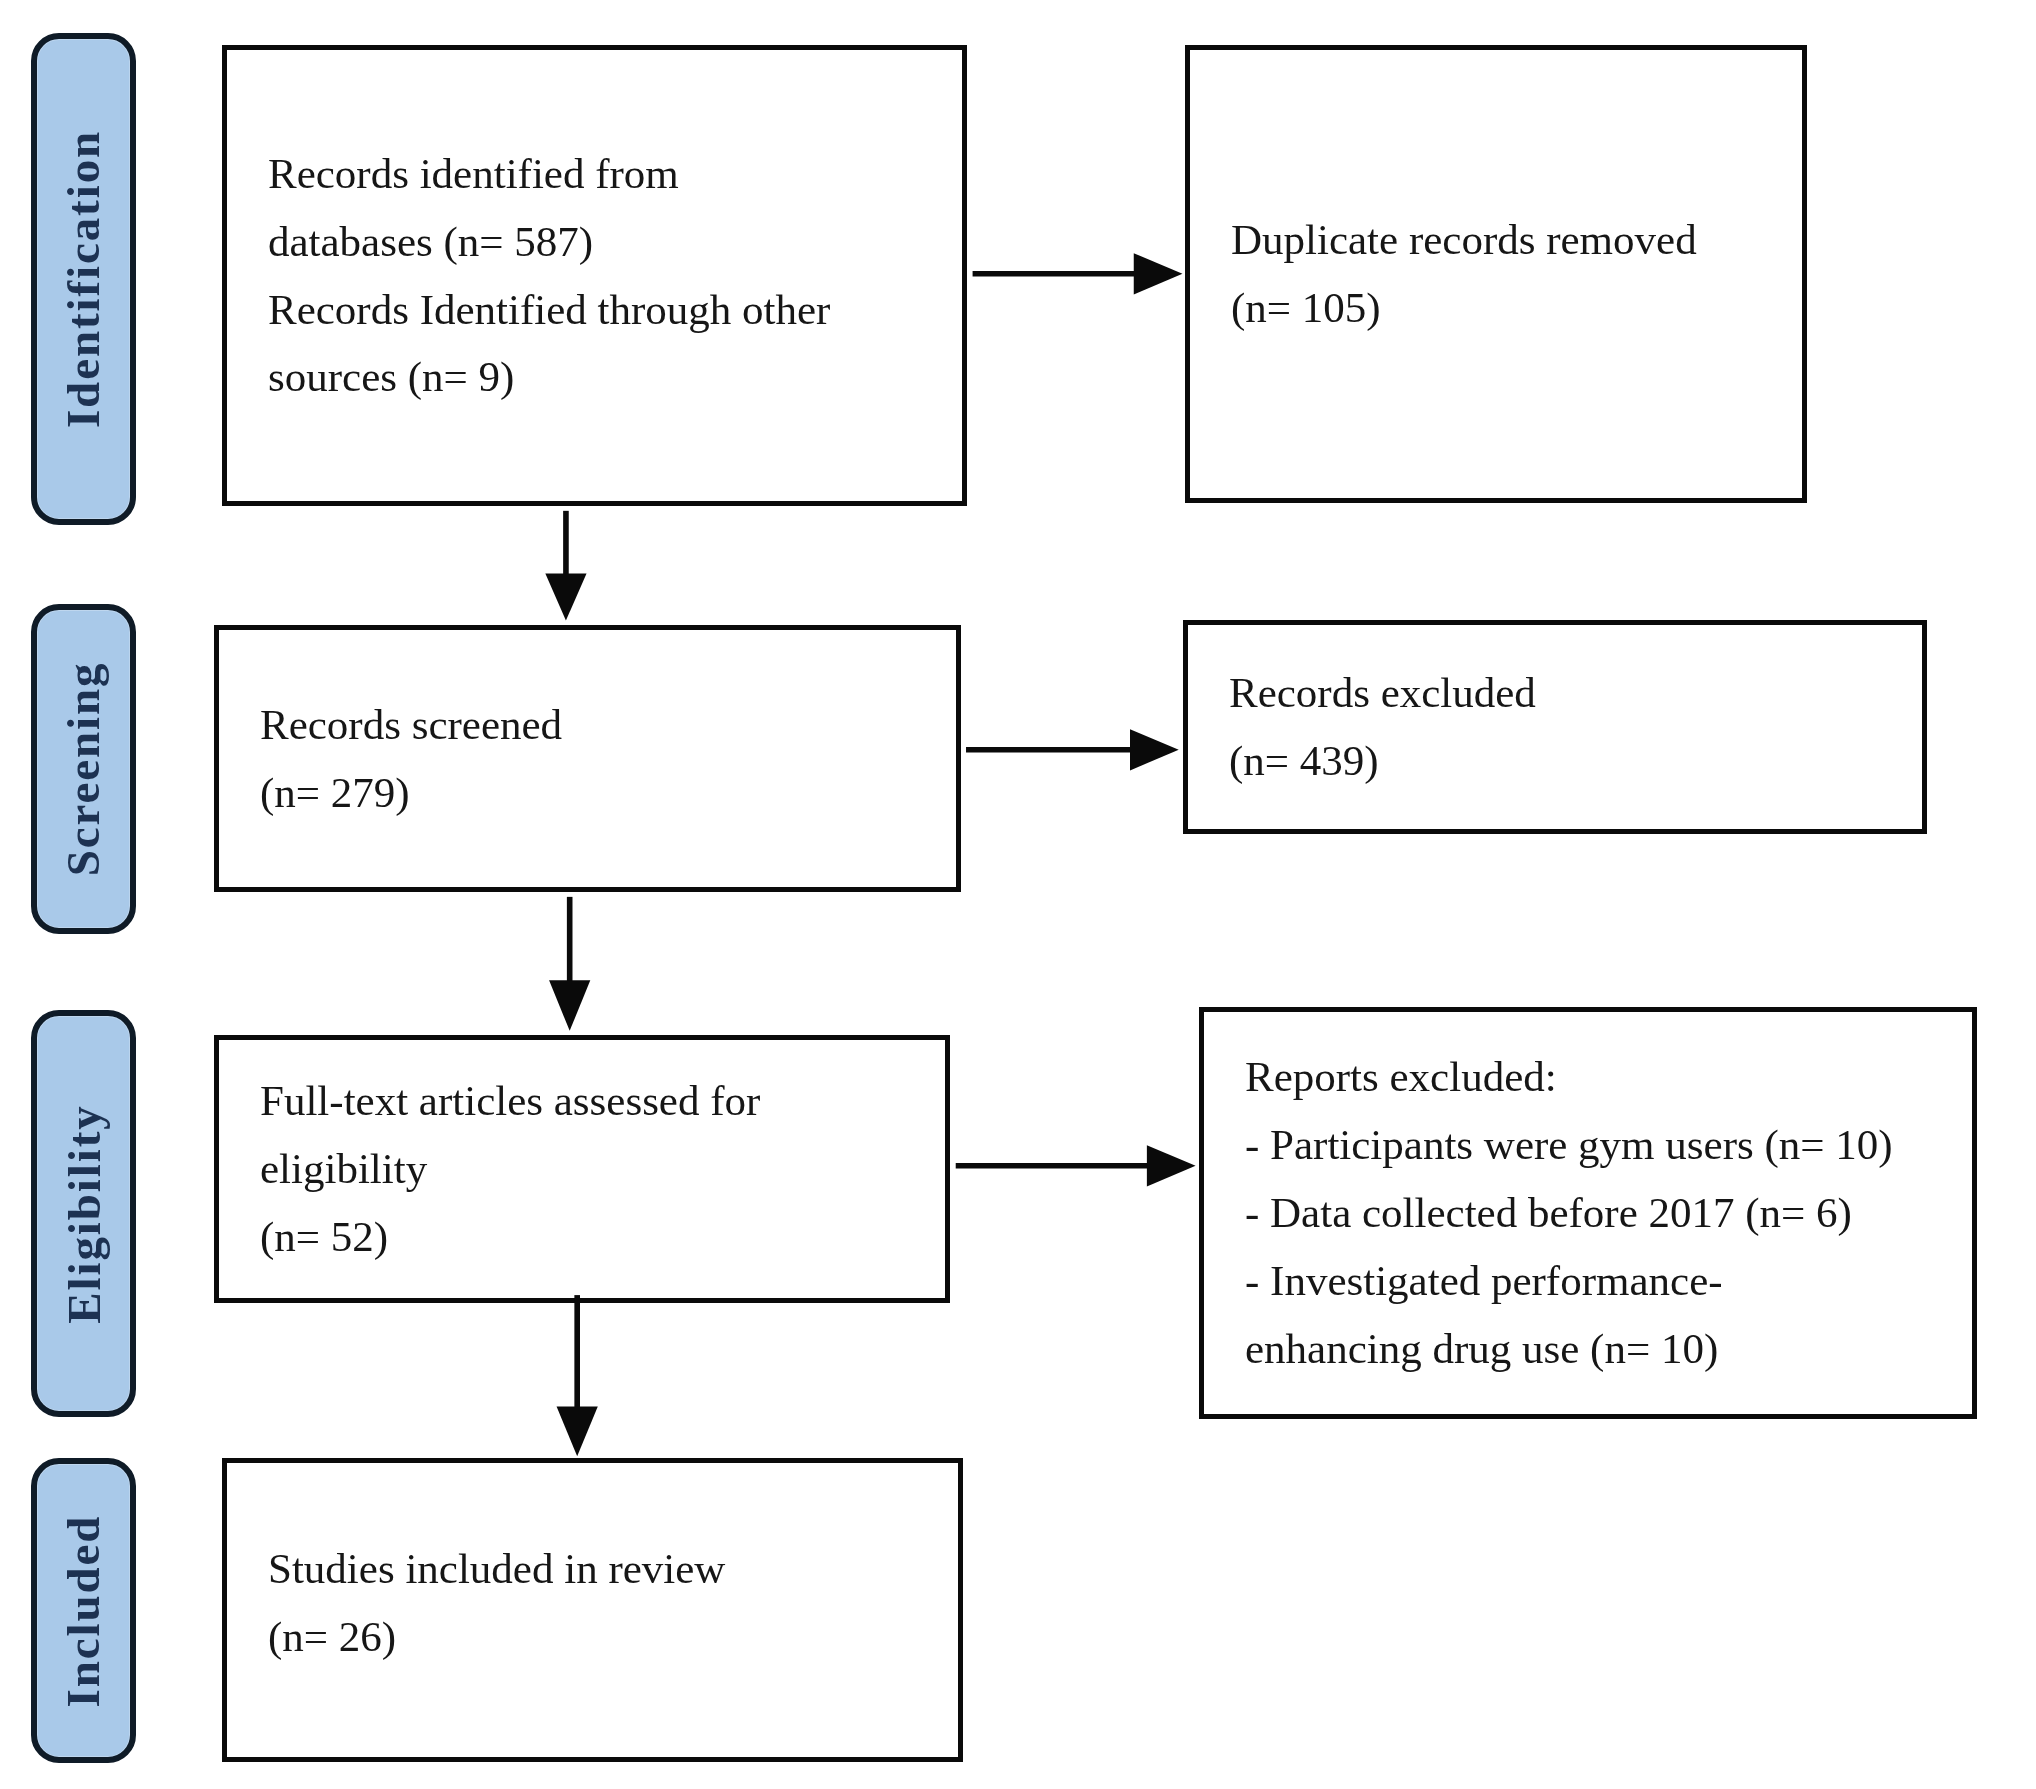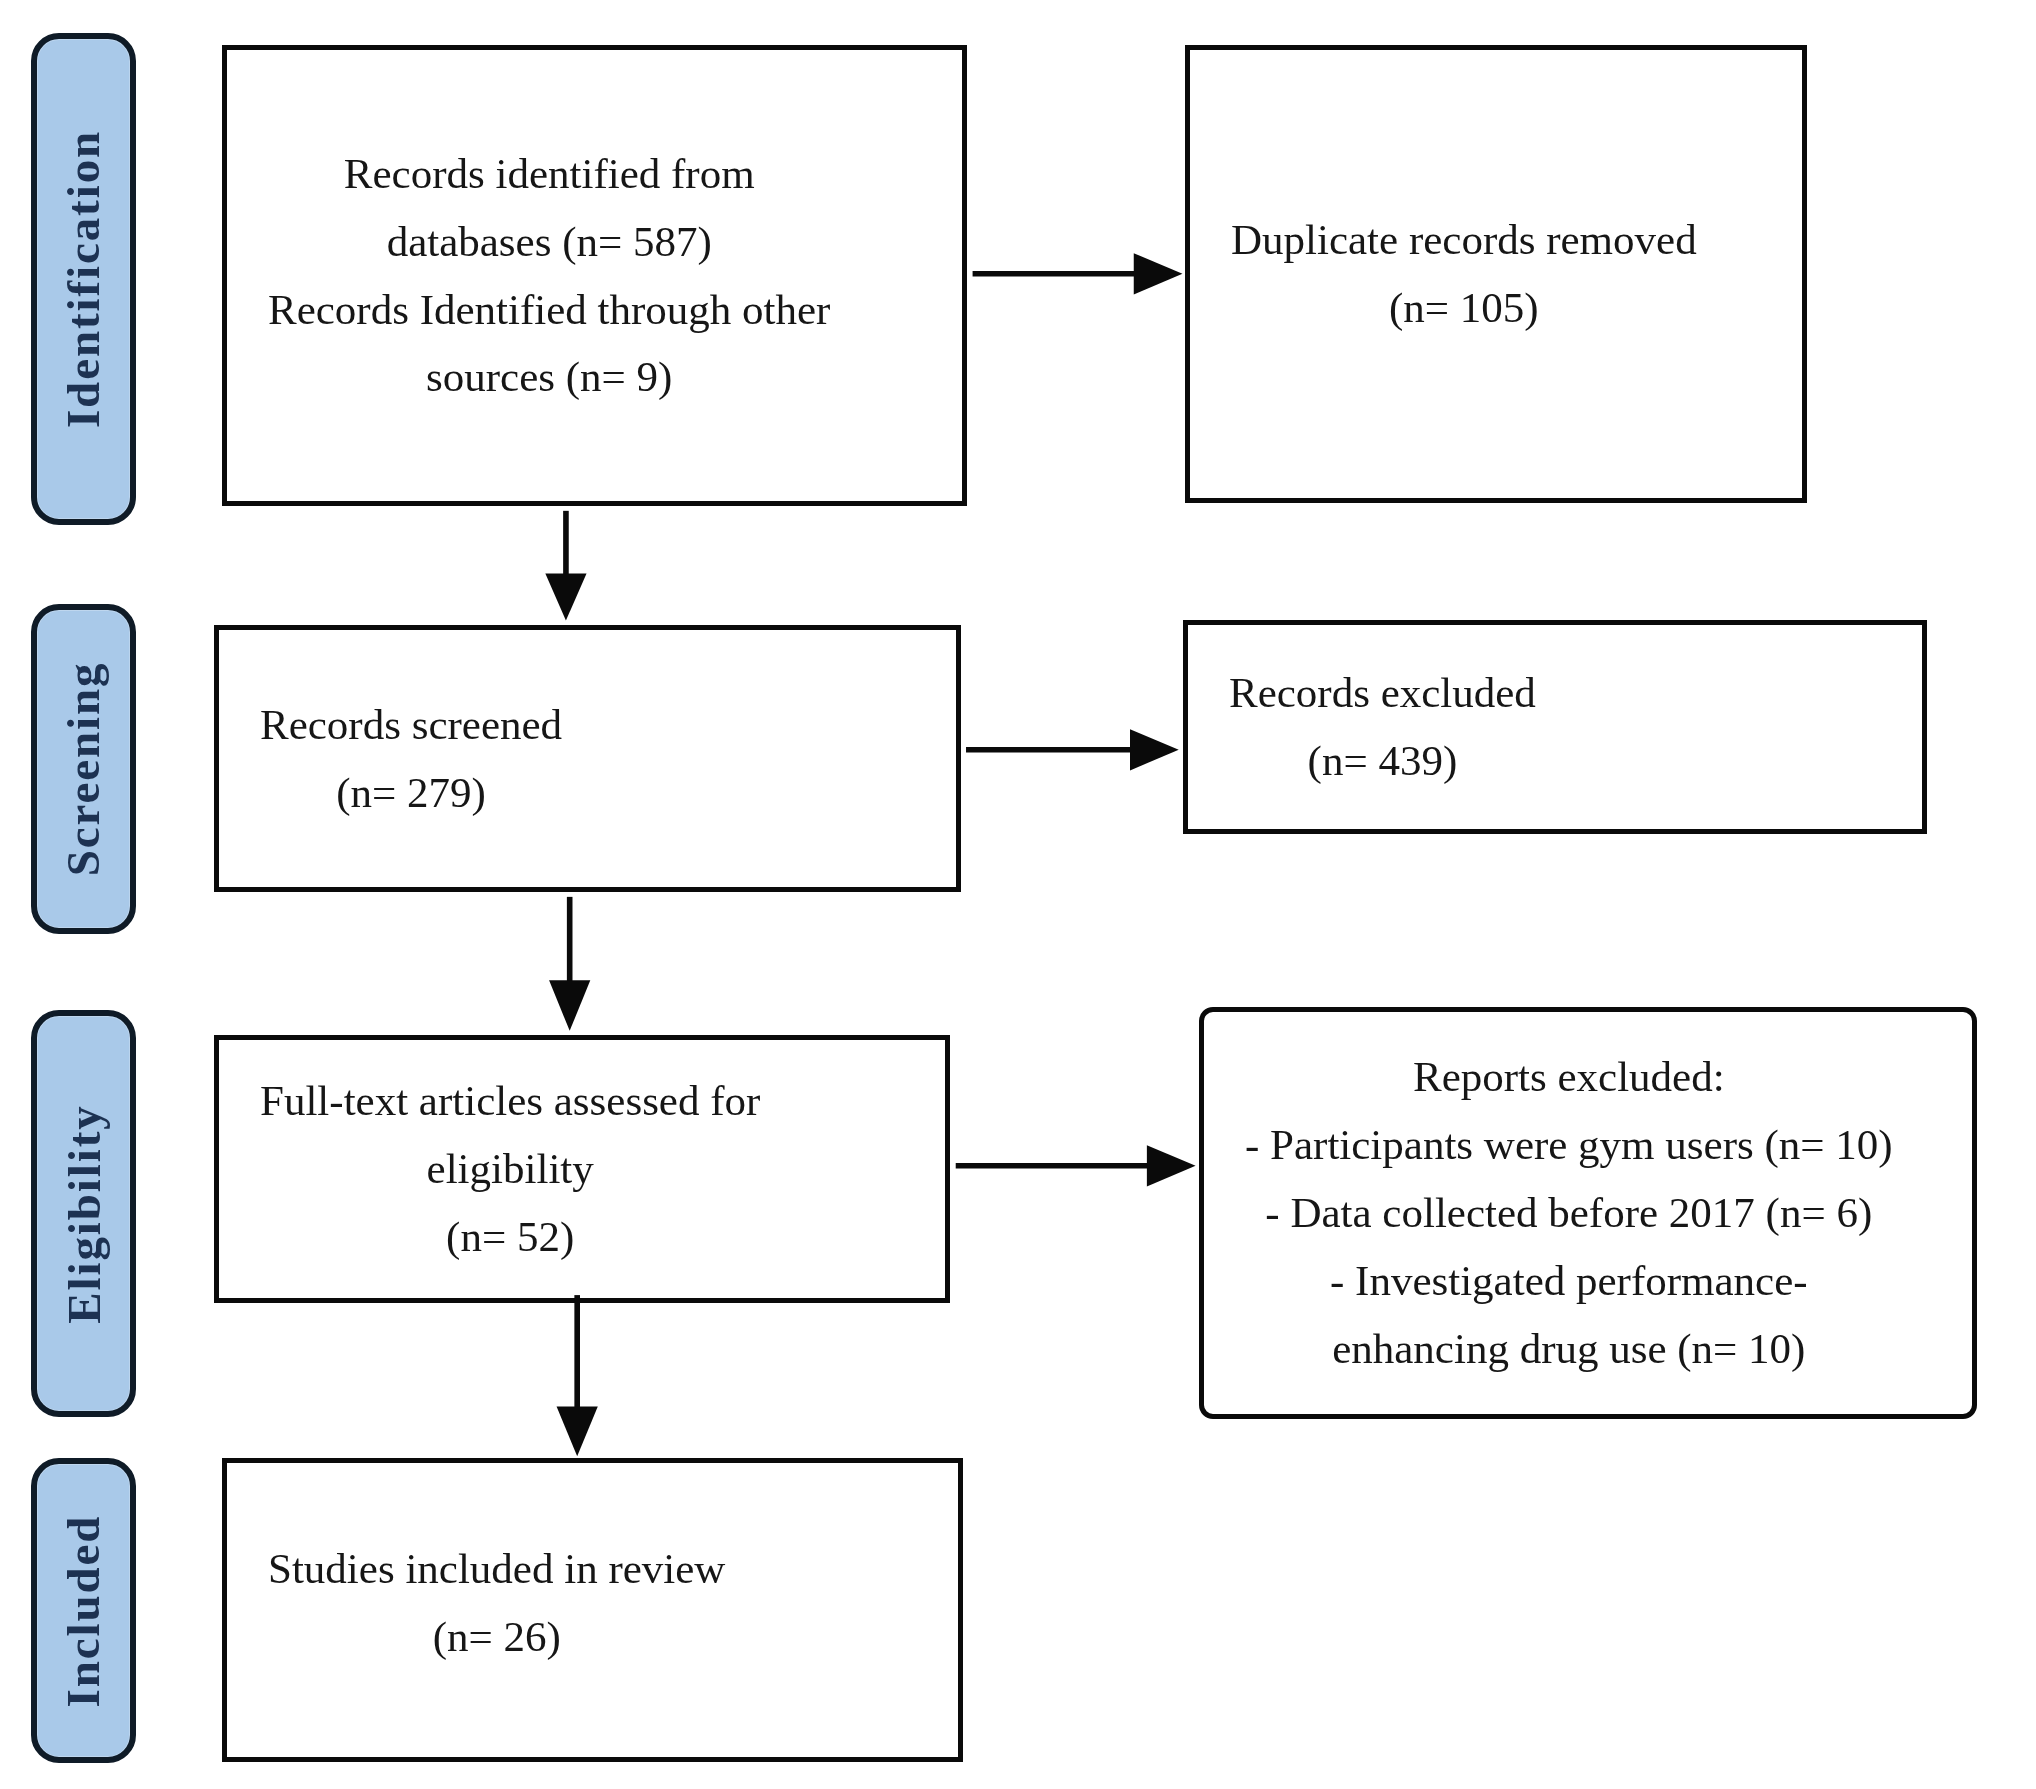--- a/index.html
+++ b/index.html
@@ -31,21 +31,20 @@
     color: #1d3252;
   }
   .flow-box {
     position: absolute;
     background: #ffffff;
     border: 5.6px solid #0a0a0a;
     box-sizing: border-box;
     display: flex;
     align-items: center;
     padding: 22.5px 26px 22.5px 41px;
-    text-align: center;
   }
   .box-text {
     white-space: pre-line;
     font-size: 43px;
     line-height: 1.58;
     color: #161616;
   }
   .arrow-layer {
     position: absolute;
     left: 0; top: 0;
@@ -98,21 +97,21 @@
   <div class="flow-box" style="left:1185px; top:45px; width:622px; height:458px;">
     <div class="box-text">Duplicate records removed
 (n= 105)</div>
   </div>
 
   <div class="flow-box" style="left:1183px; top:620px; width:744px; height:214px;">
     <div class="box-text">Records excluded
 (n= 439)</div>
   </div>
 
-  <div class="flow-box" style="left:1199px; top:1007px; width:778px; height:412px;border-radius:14px;">
+  <div class="flow-box" style="left:1199px; top:1007px; width:778px; height:412px;">
     <div class="box-text">Reports excluded:
 - Participants were gym users (n= 10)
 - Data collected before 2017 (n= 6)
 - Investigated performance-
 enhancing drug use (n= 10)</div>
   </div>
 
   <svg class="arrow-layer" viewBox="0 0 2174 1910">
     <g>
       <line x1="604" y1="545" x2="604" y2="618" stroke="#0a0a0a" stroke-width="6"></line>

